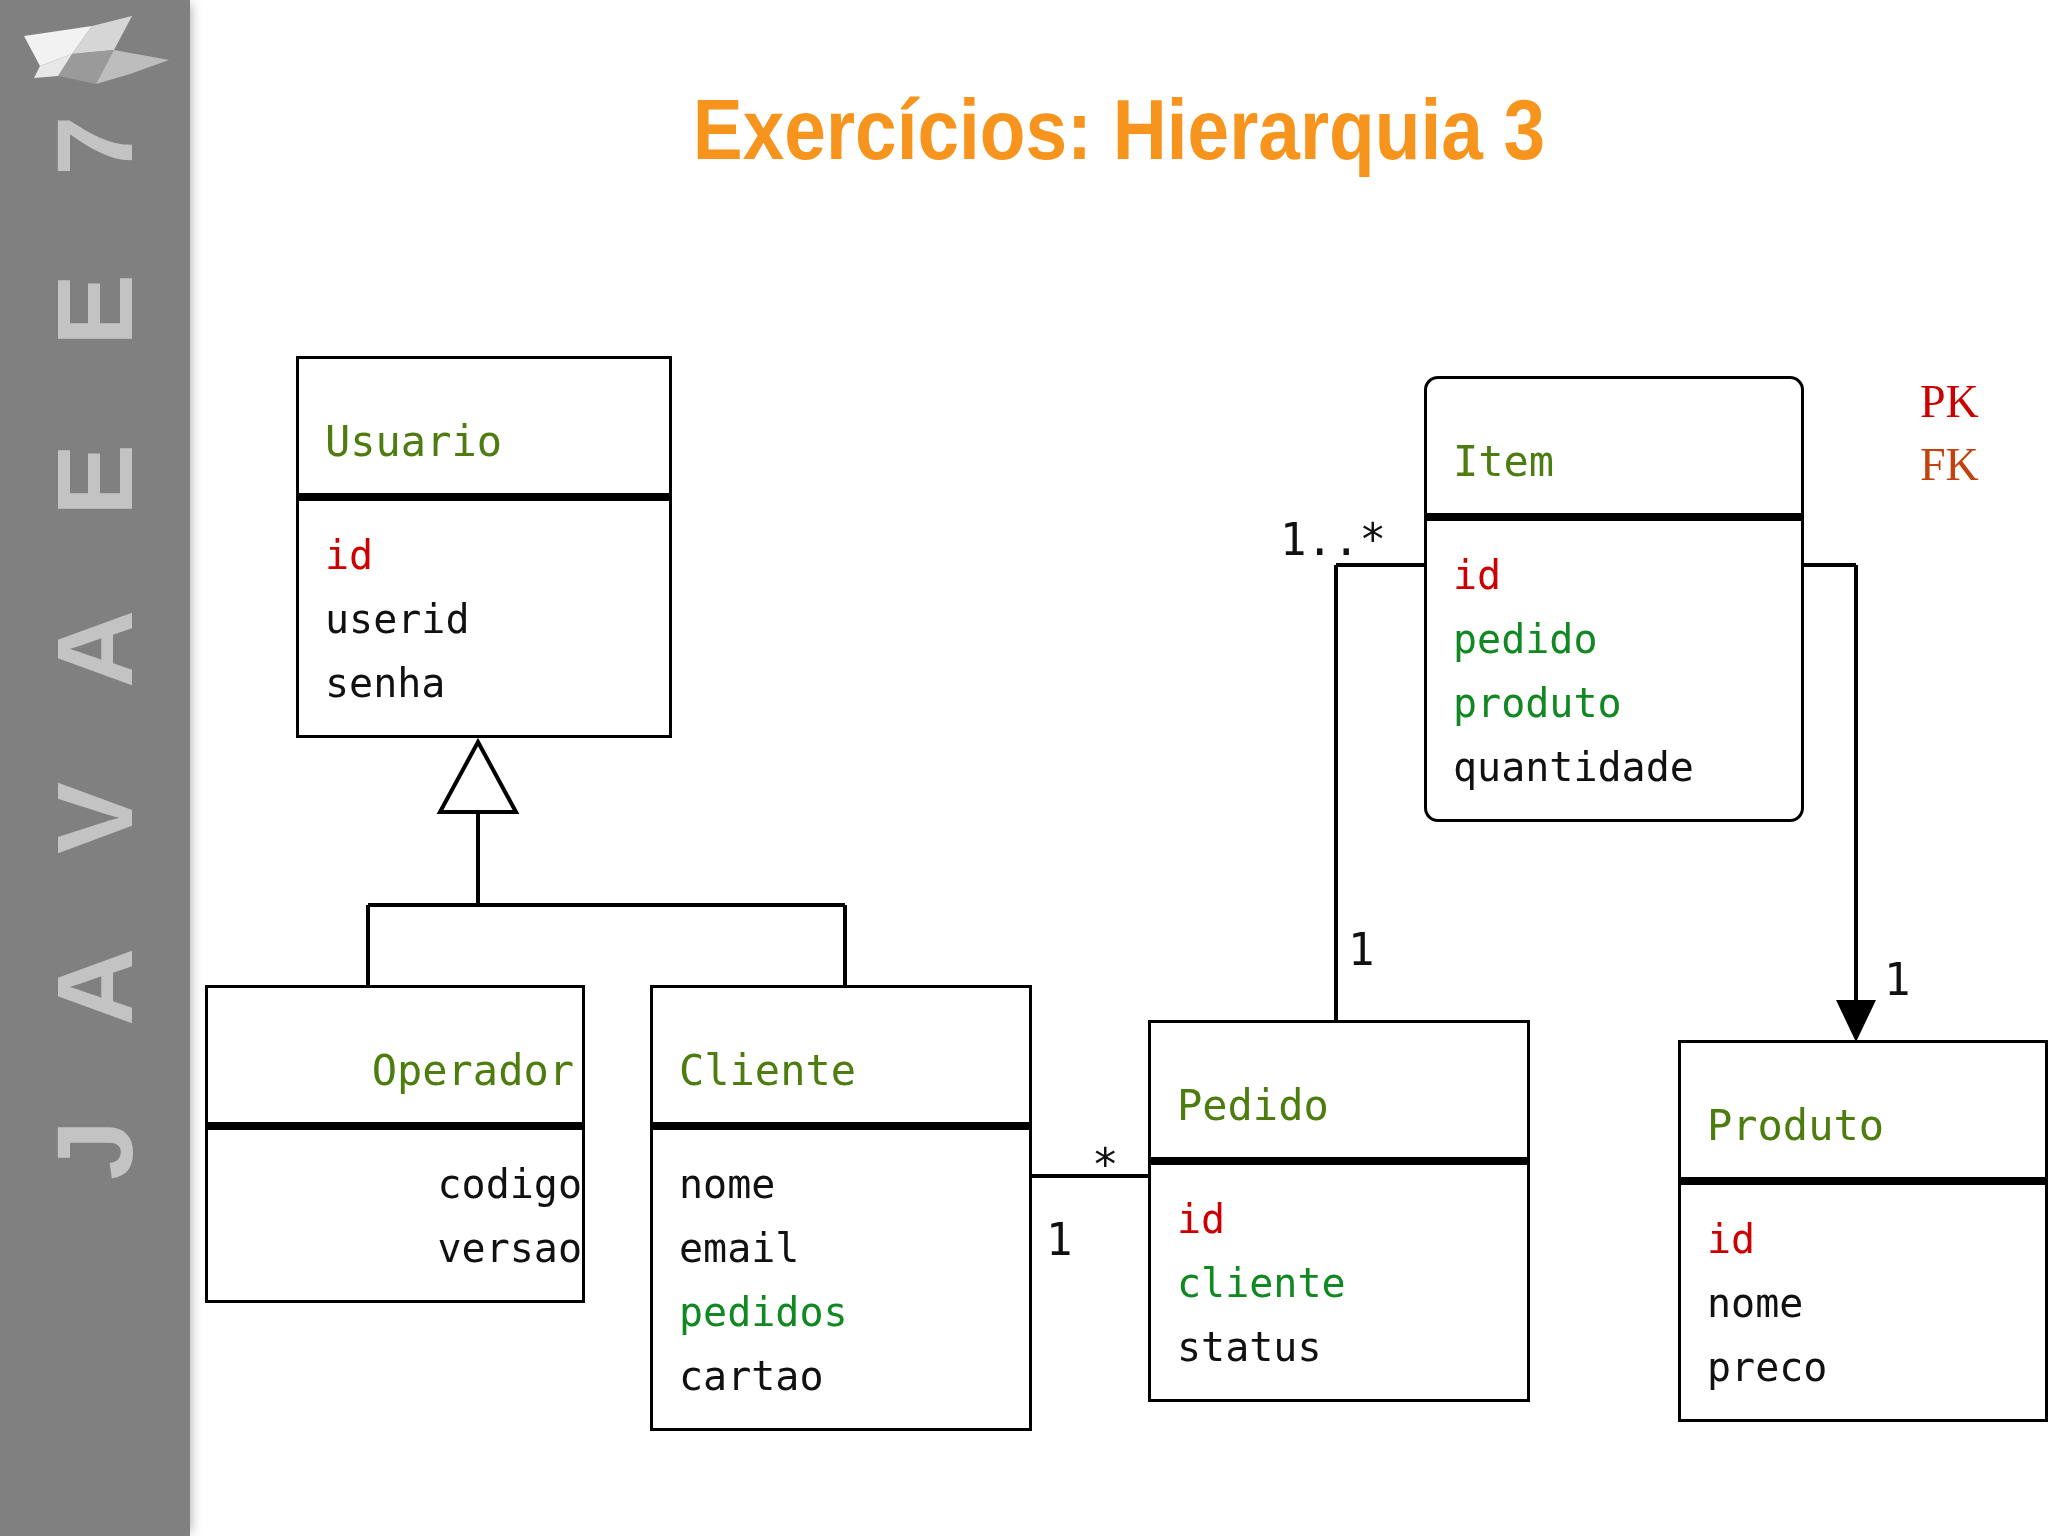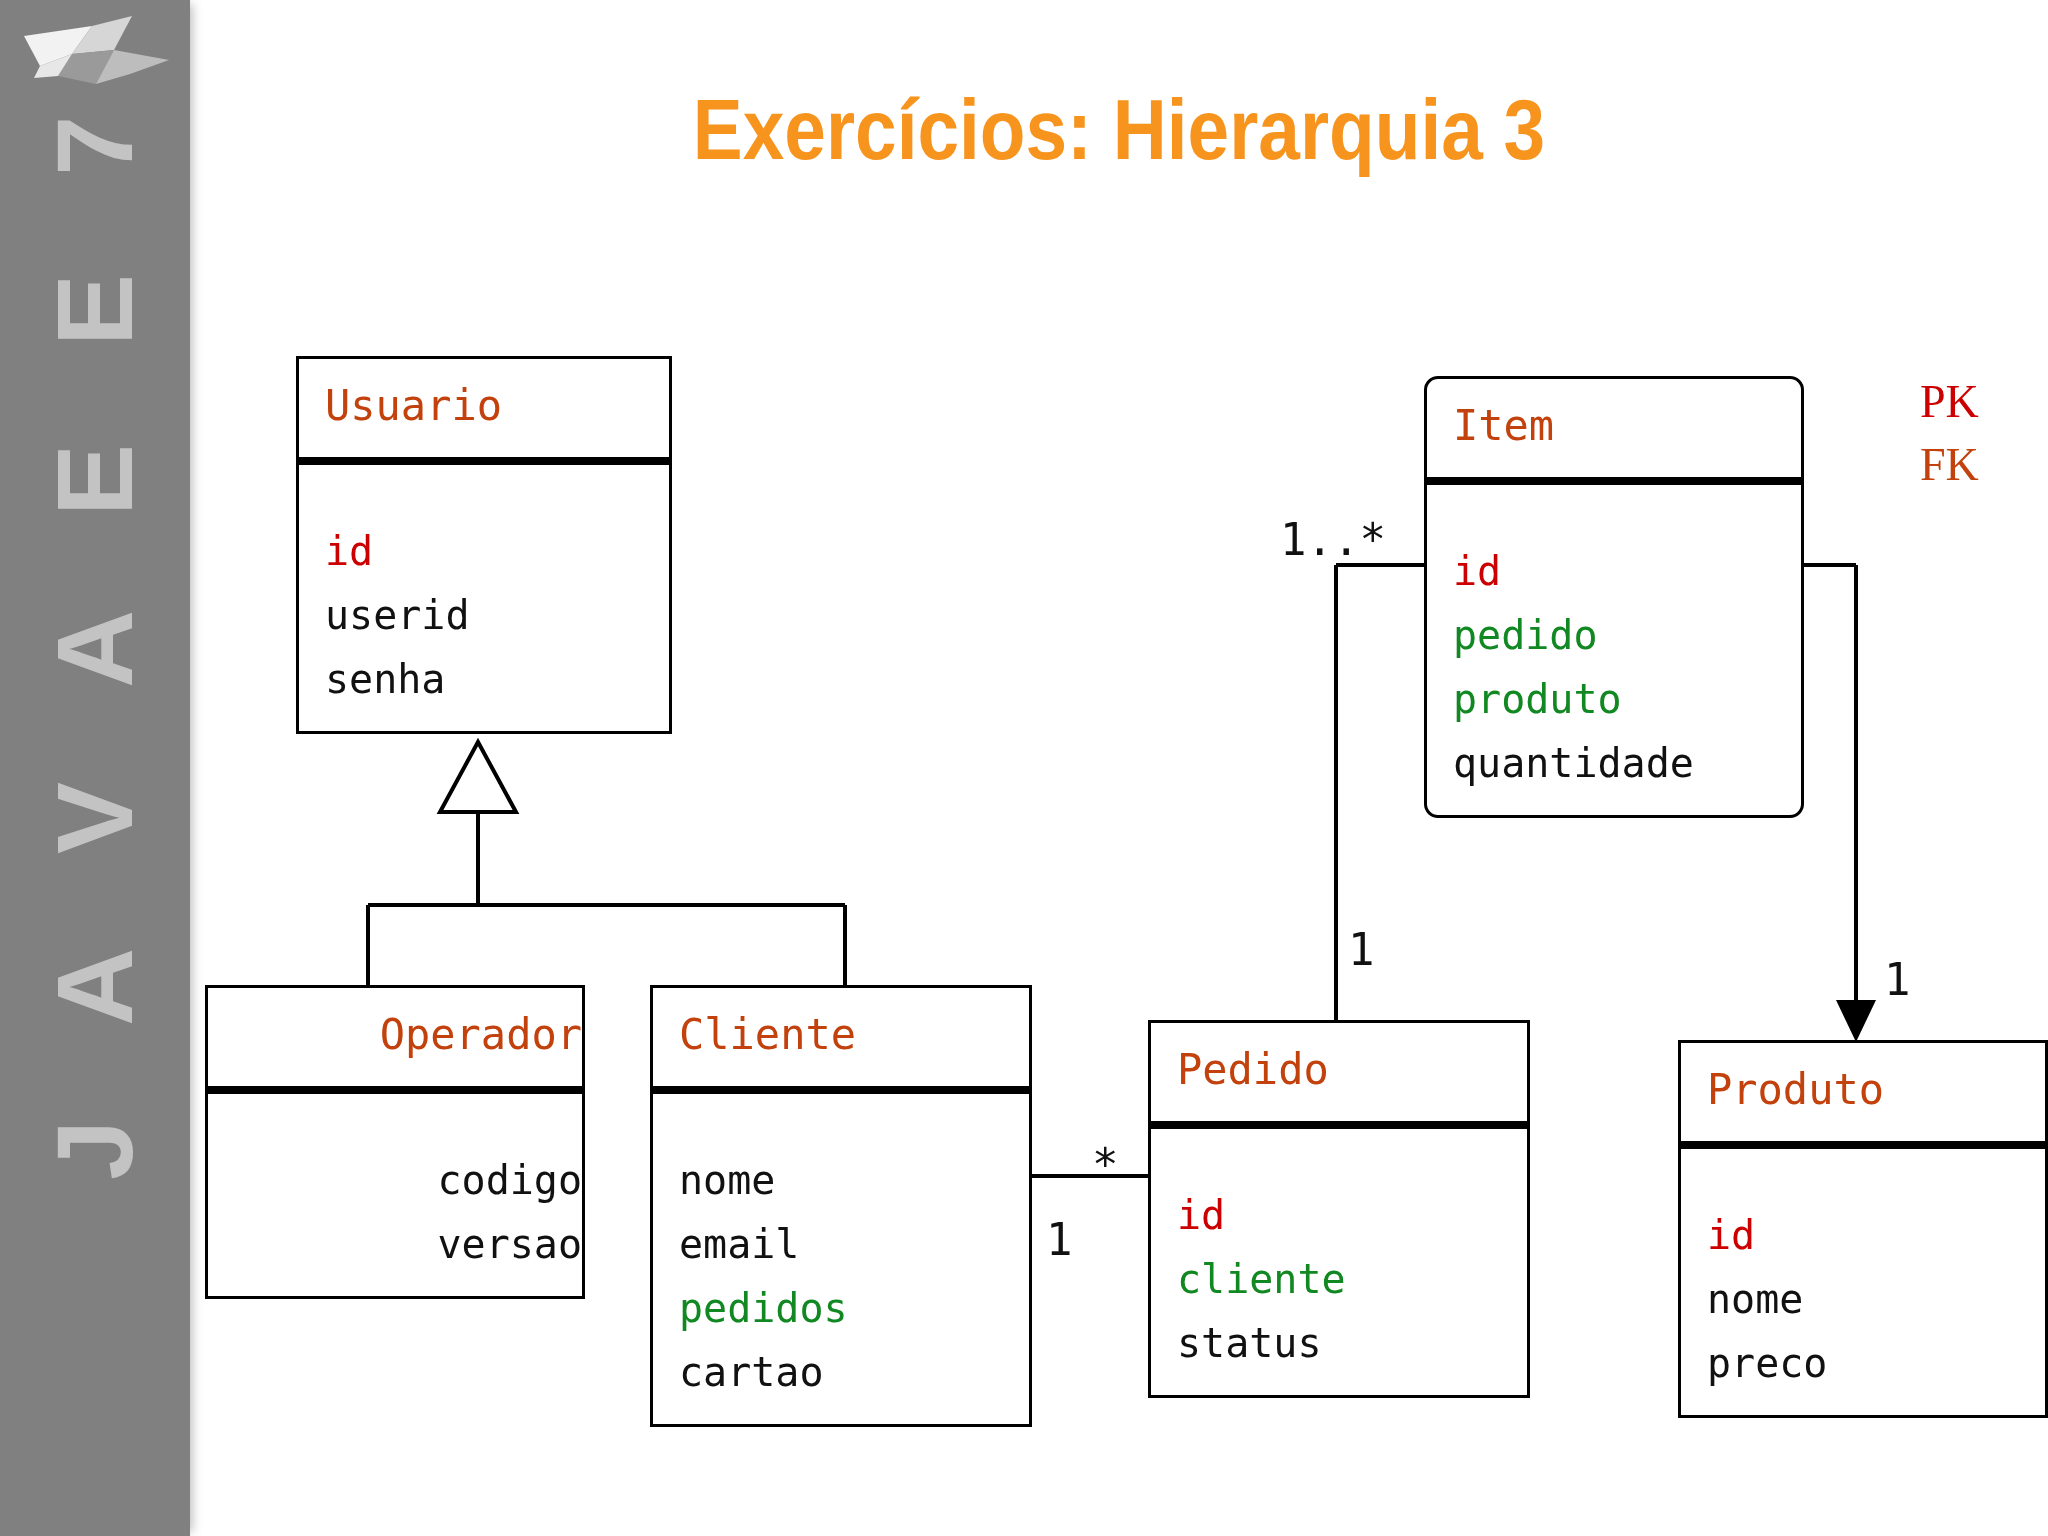--- a/index.html
+++ b/index.html
@@ -54,28 +54,28 @@
   
   .uml {
     position:absolute; z-index:2;
     background:#ffffff;
     border:3px solid #000000;
     font-family:"DejaVu Sans Mono", monospace;
   }
   .uml .cname {
     font-size:42px;
     line-height:50px;
-    padding:22px 0 26px 26px;
-    color:#c2410c;
-    white-space:nowrap;
+    padding:22px 8px 26px 26px;
+    color:#4d7c0f;
+    white-space:nowrap;
+    margin-top:36px;
   }
   .uml .divider { height:8px; background:#000000; }
   .uml .attrs {
     padding:22px 0 20px 26px;
-    margin-top:32px;
   }
   .uml .attrs div {
     font-size:40px;
     line-height:64px;
     color:#111111;
     white-space:nowrap;
   }
   .uml .attrs div.pk { color:#CC0000; }
   .uml .attrs div.fk { color:#118822; }
 

